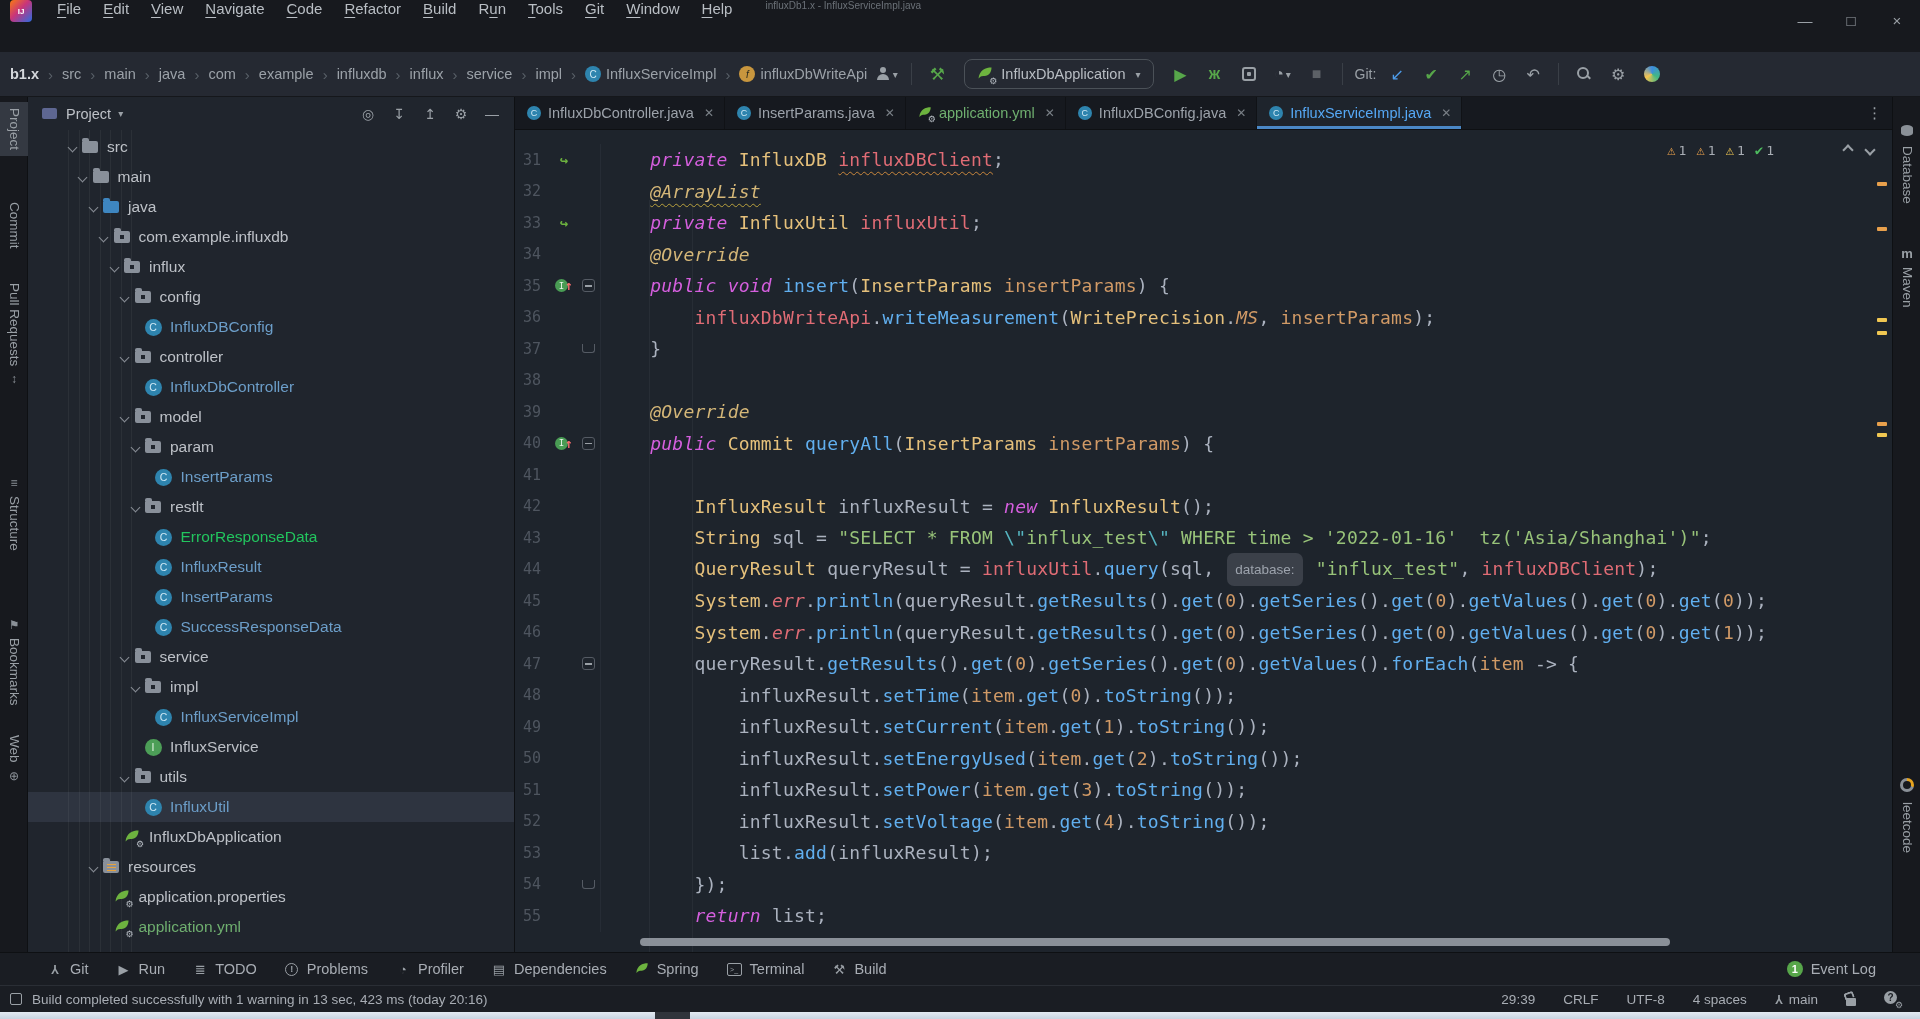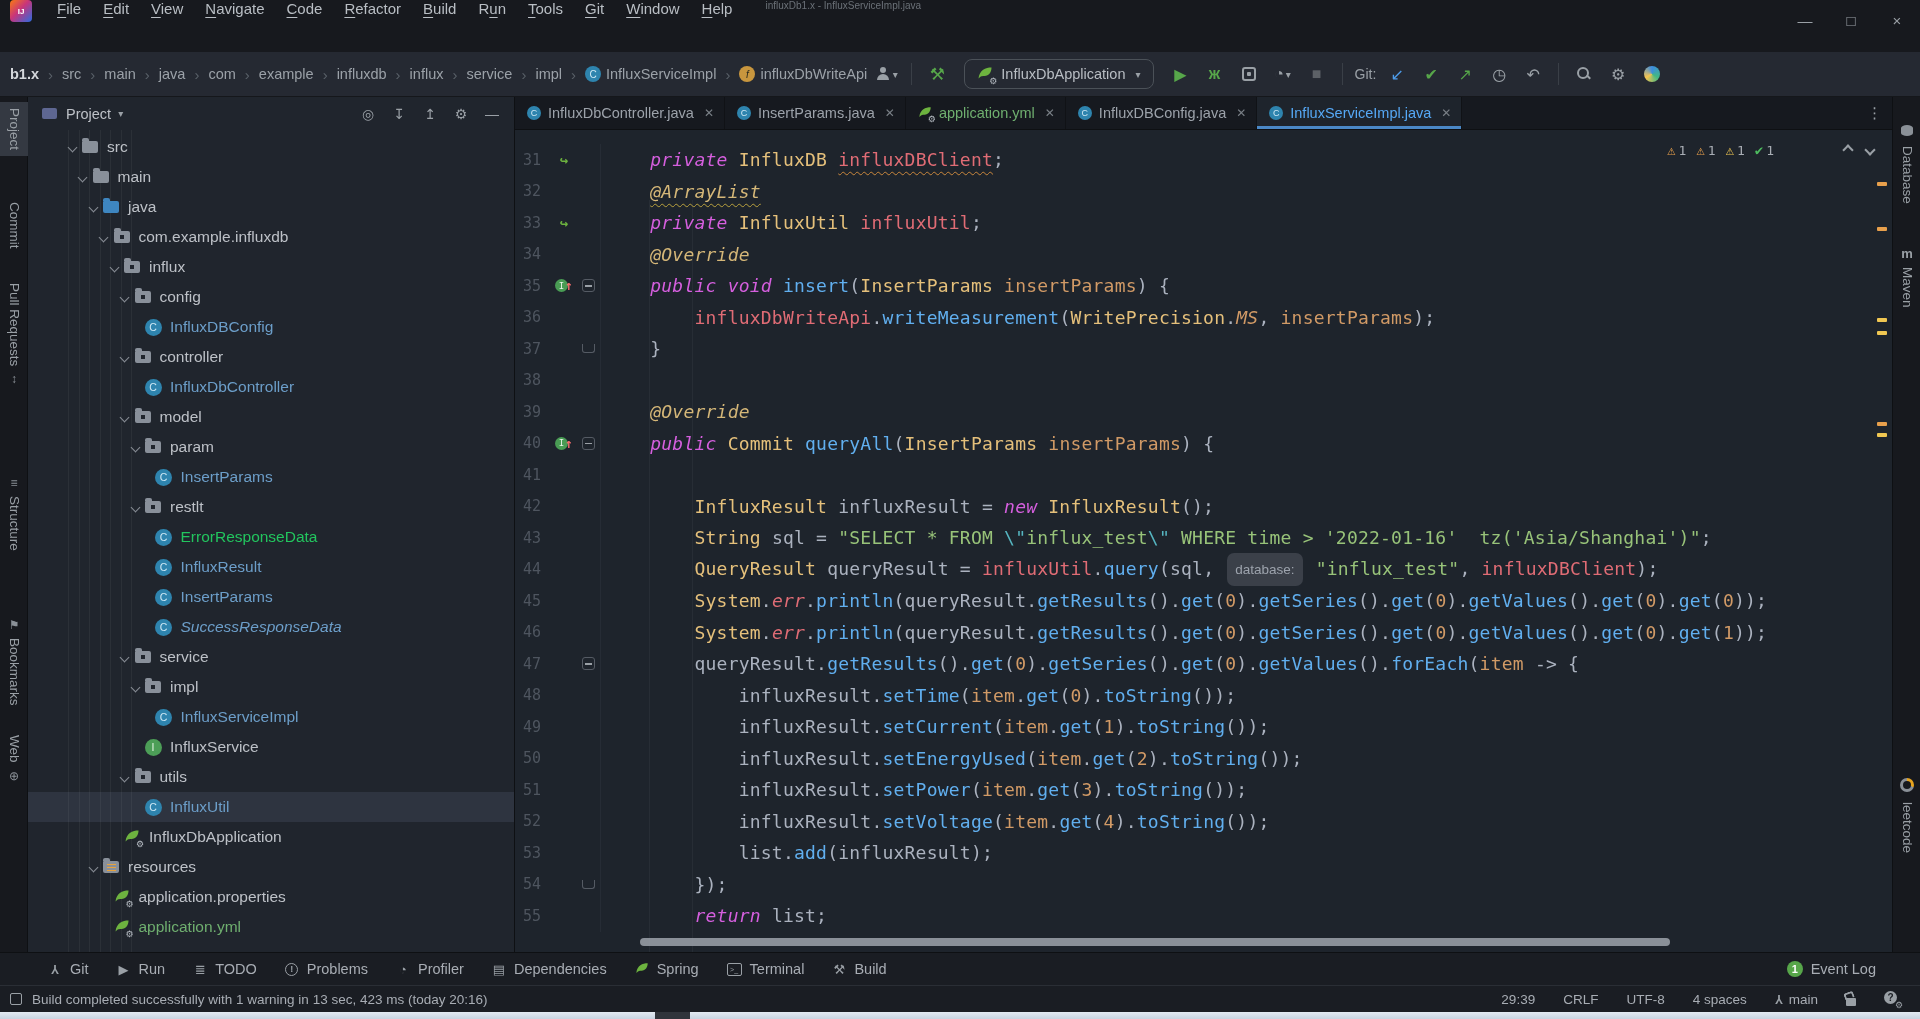--- a/index.html
+++ b/index.html
@@ -457,21 +457,21 @@
             <span class="ticon">
               <span class="cic">C</span>
             </span>
             <span style="color: rgb(108, 158, 201);">InsertParams</span>
           </div>
           <div class="trow" style="padding-left: 109.5px;">
             <span class="tchev"></span>
             <span class="ticon">
               <span class="cic">C</span>
             </span>
-            <span style="color: rgb(108, 158, 201); font-style: italic;">SuccessResponseData</span>
+            <span style="color: rgb(108, 158, 201);">SuccessResponseData</span>
           </div>
           <div class="trow" style="padding-left: 88.5px;">
             <span class="tchev">
               <span class="chev"></span>
             </span>
             <span class="ticon">
               <span class="folder pkg"></span>
             </span>
             <span>service</span>
           </div>

